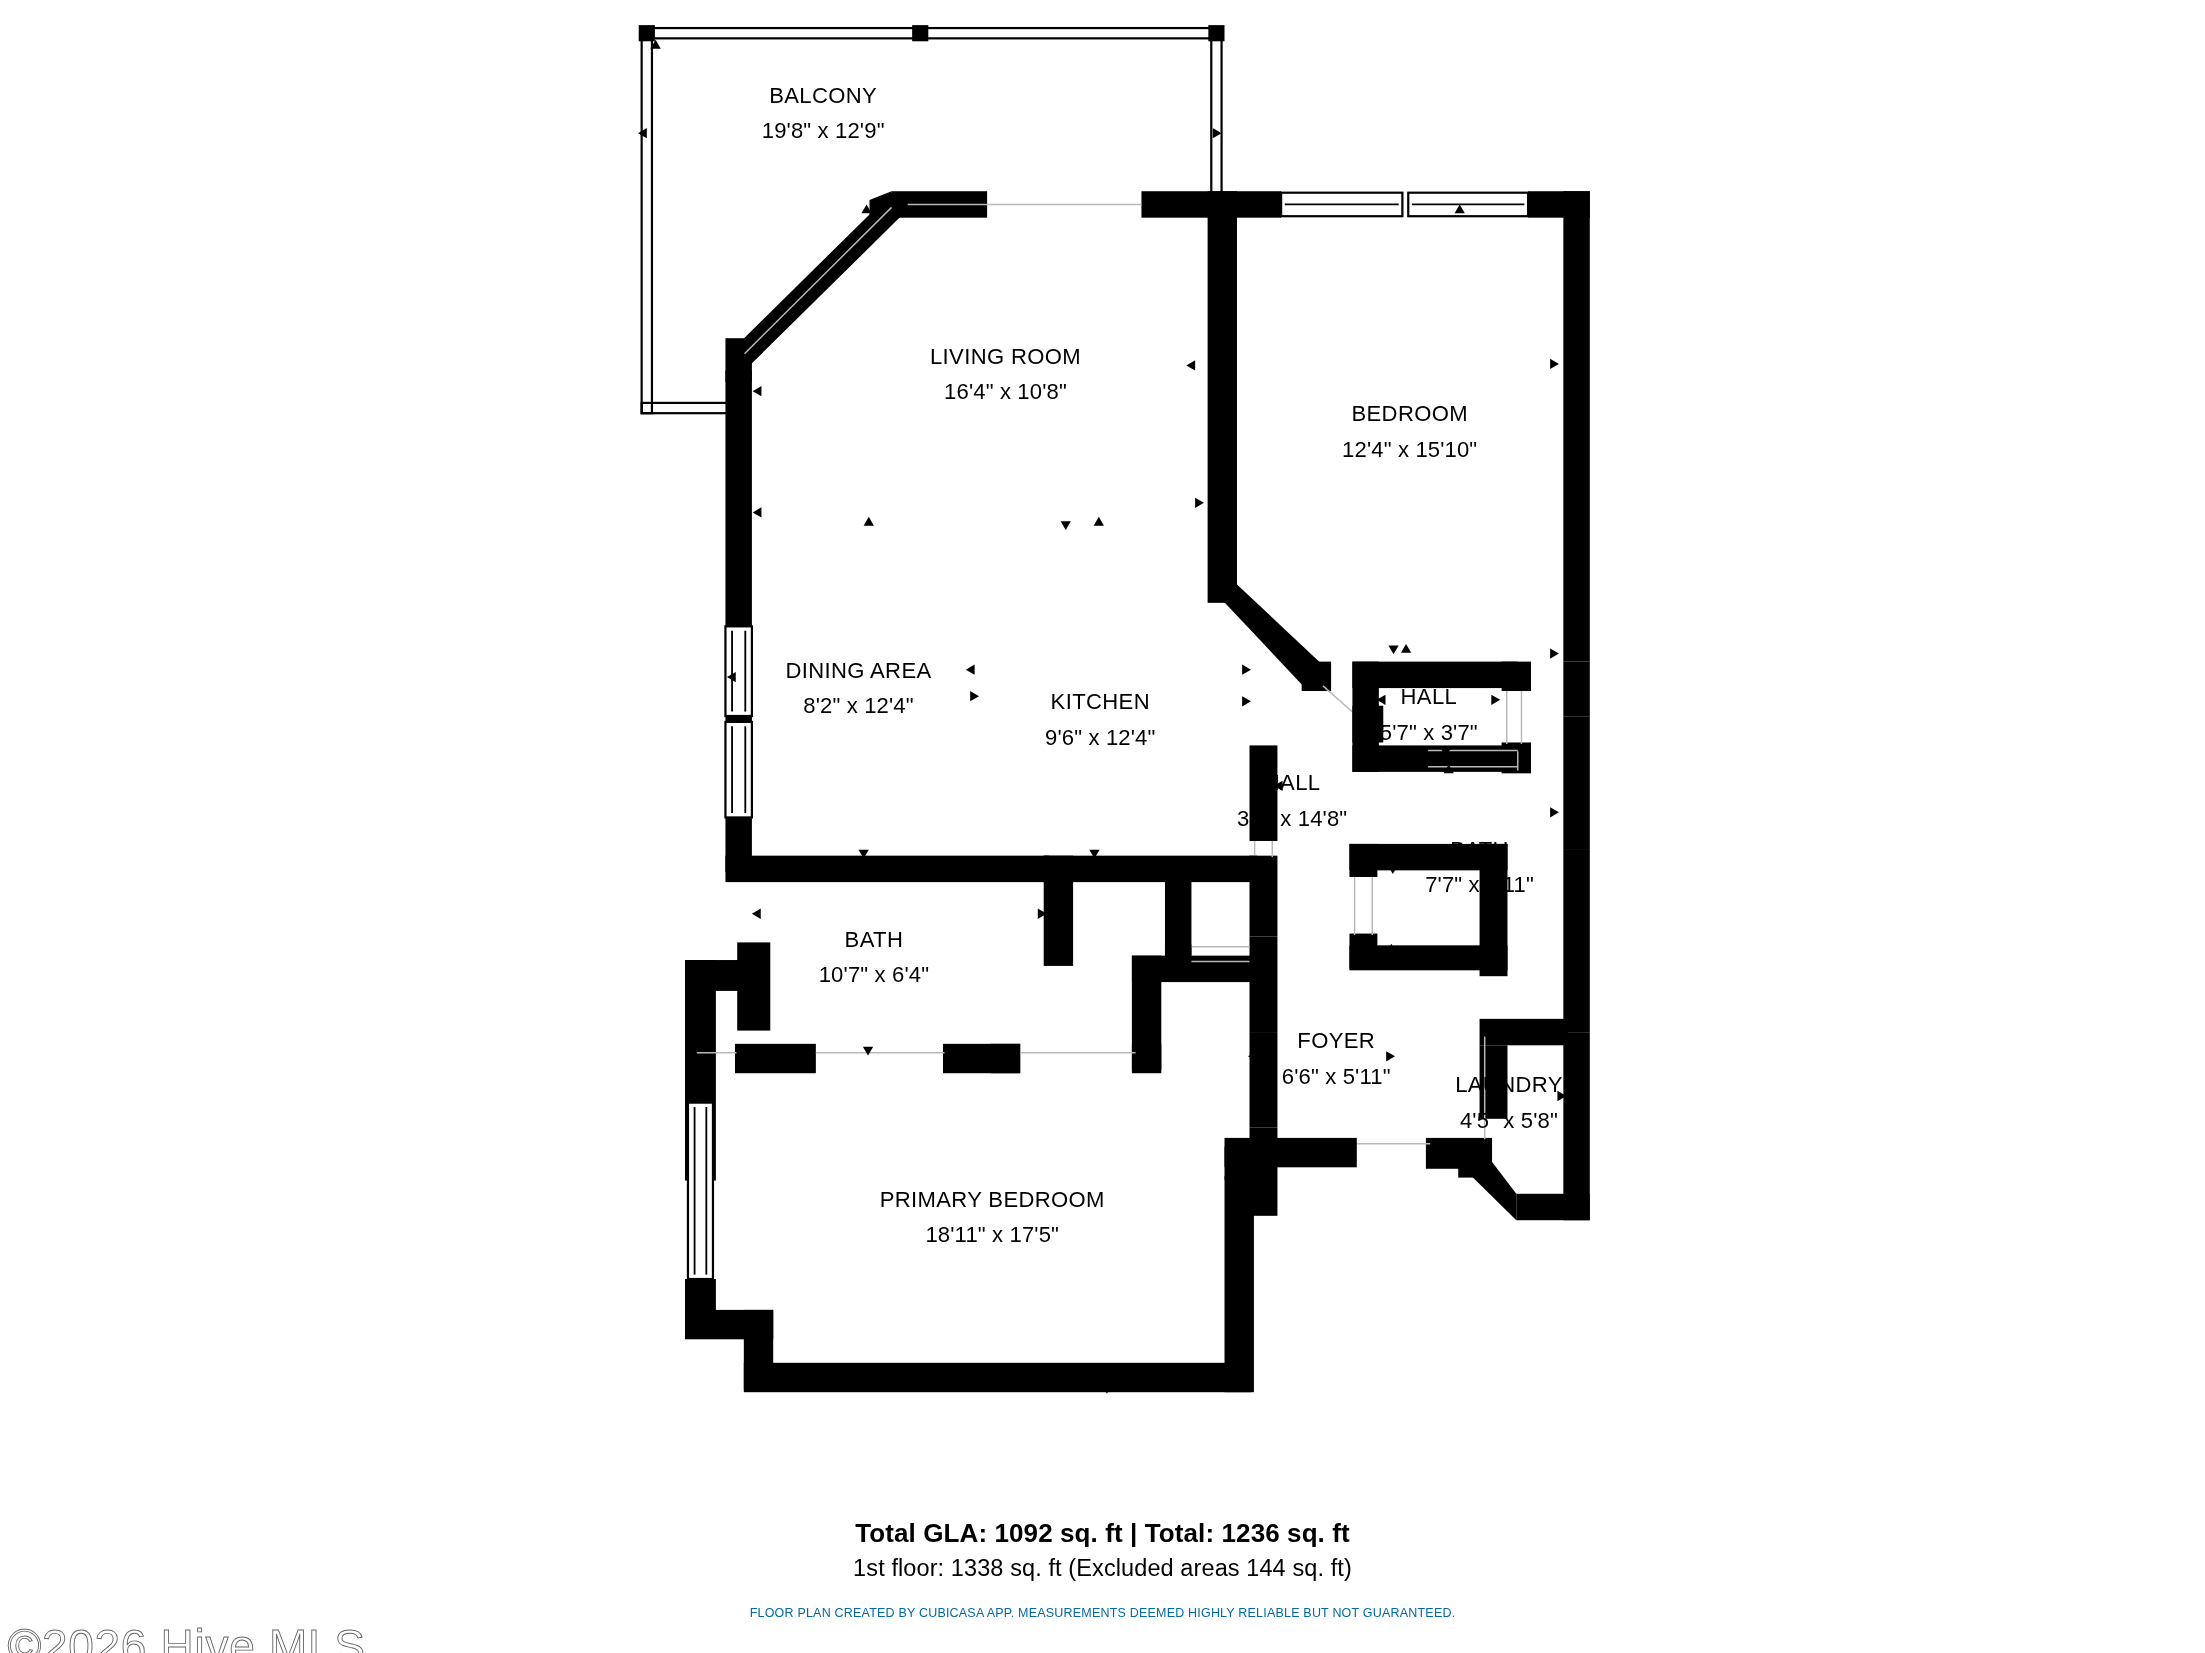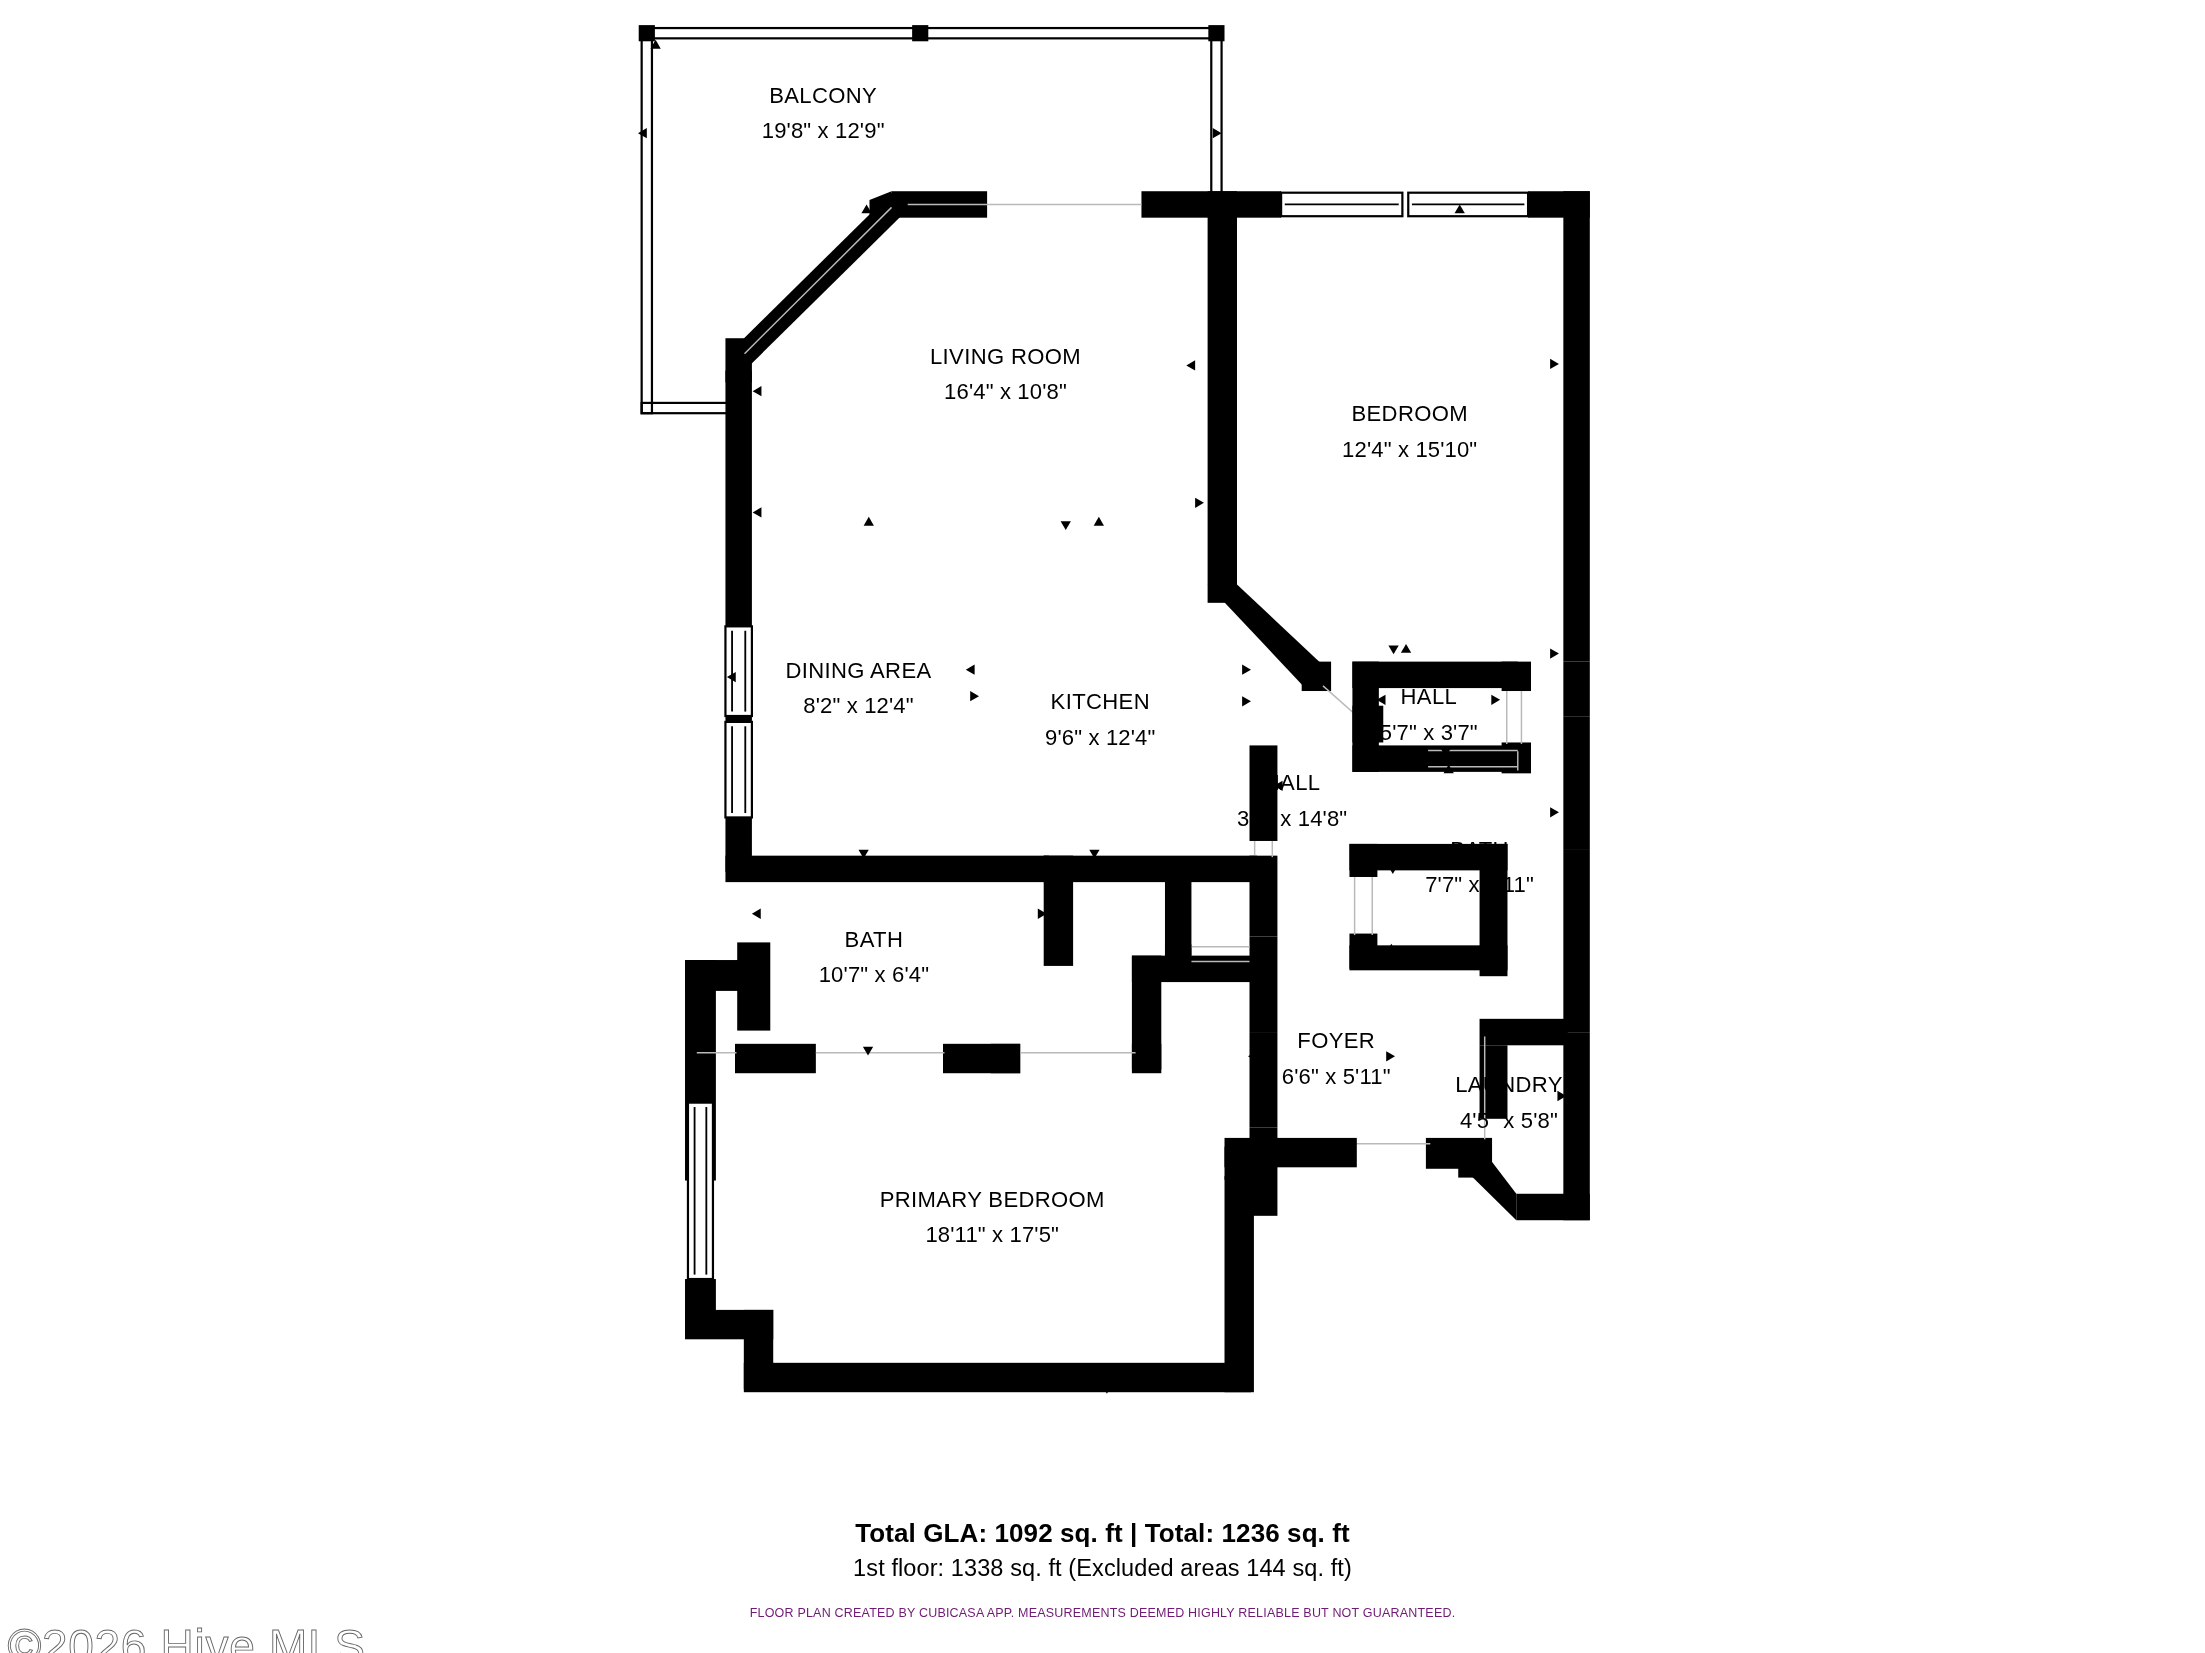--- a/index.html
+++ b/index.html
@@ -79,21 +79,21 @@
   }
   #footer-floor {
     top: 1555px;
     font-size: 23.5px;
     font-weight: normal;
     letter-spacing: 0.1px;
   }
   #footer-disclaimer {
     top: 1606px;
     font-size: 12.5px;
-    color: #701a75;
+    color: #0369a1;
     letter-spacing: 0.2px;
   }
   #watermark {
     position: absolute;
     left: 7.4px;
     top: 1619px;
     font-family: "Liberation Sans", sans-serif;
     font-size: 46px;
     font-weight: 300;
     color: transparent;

